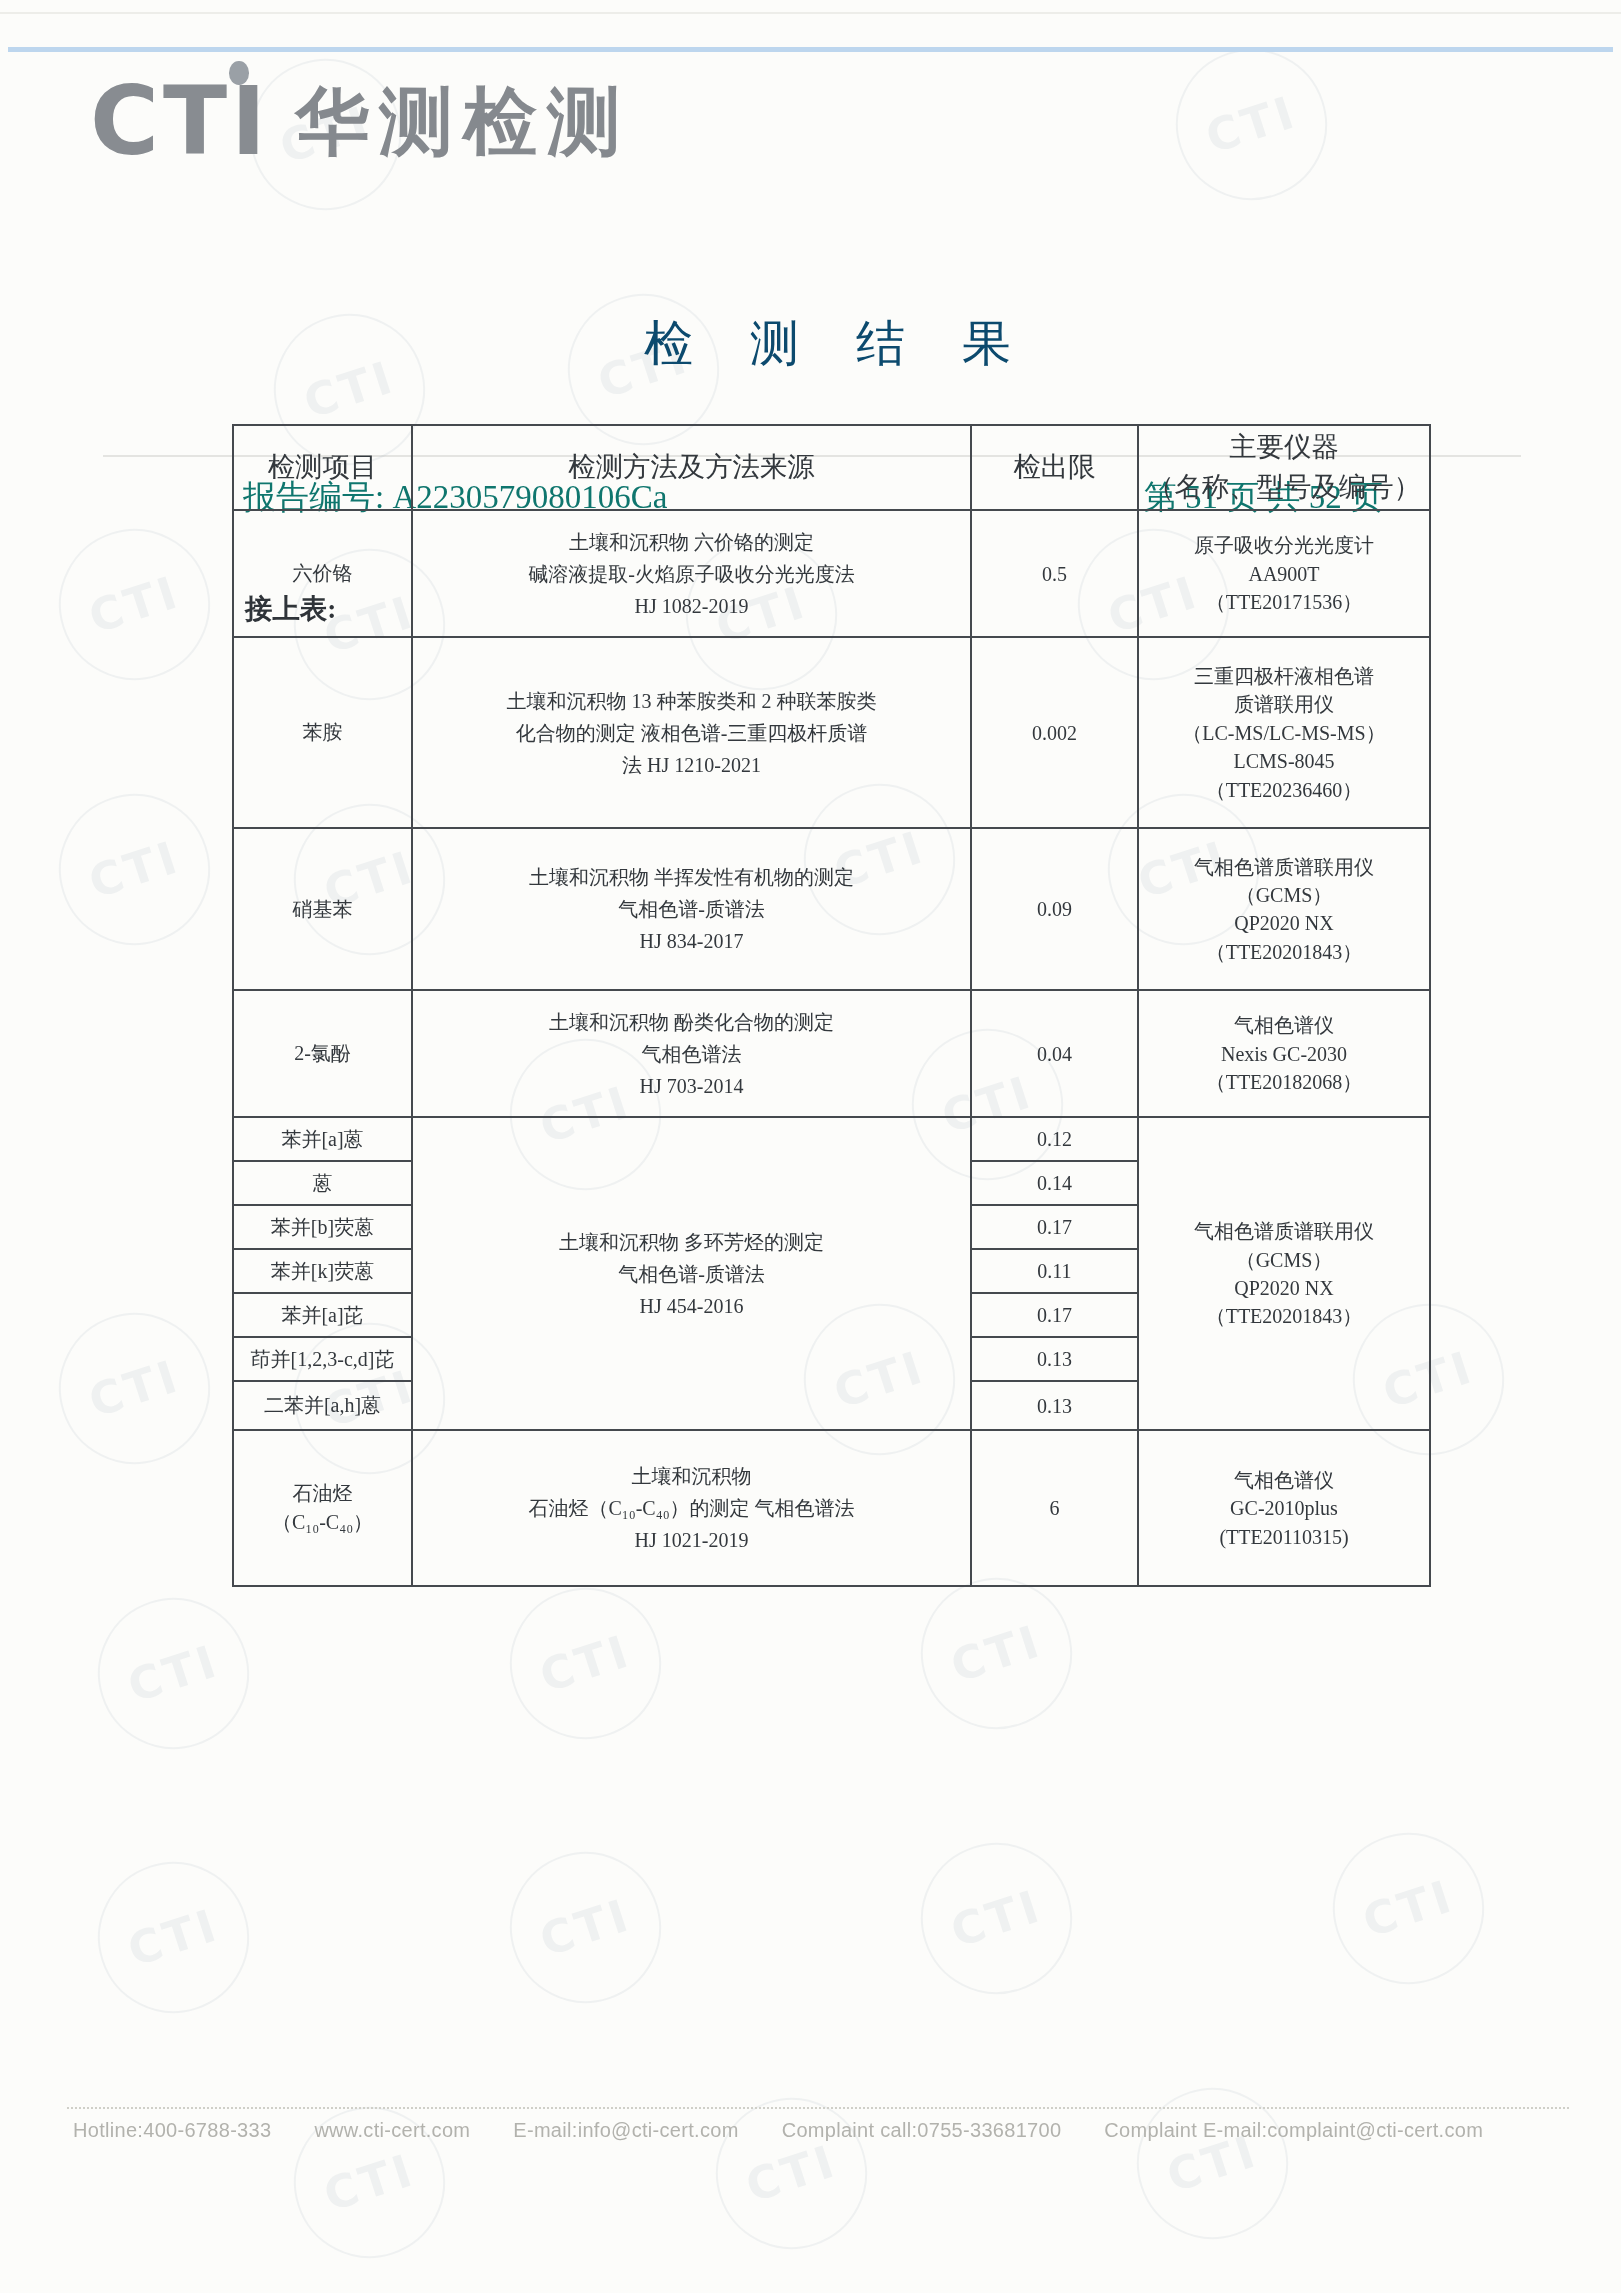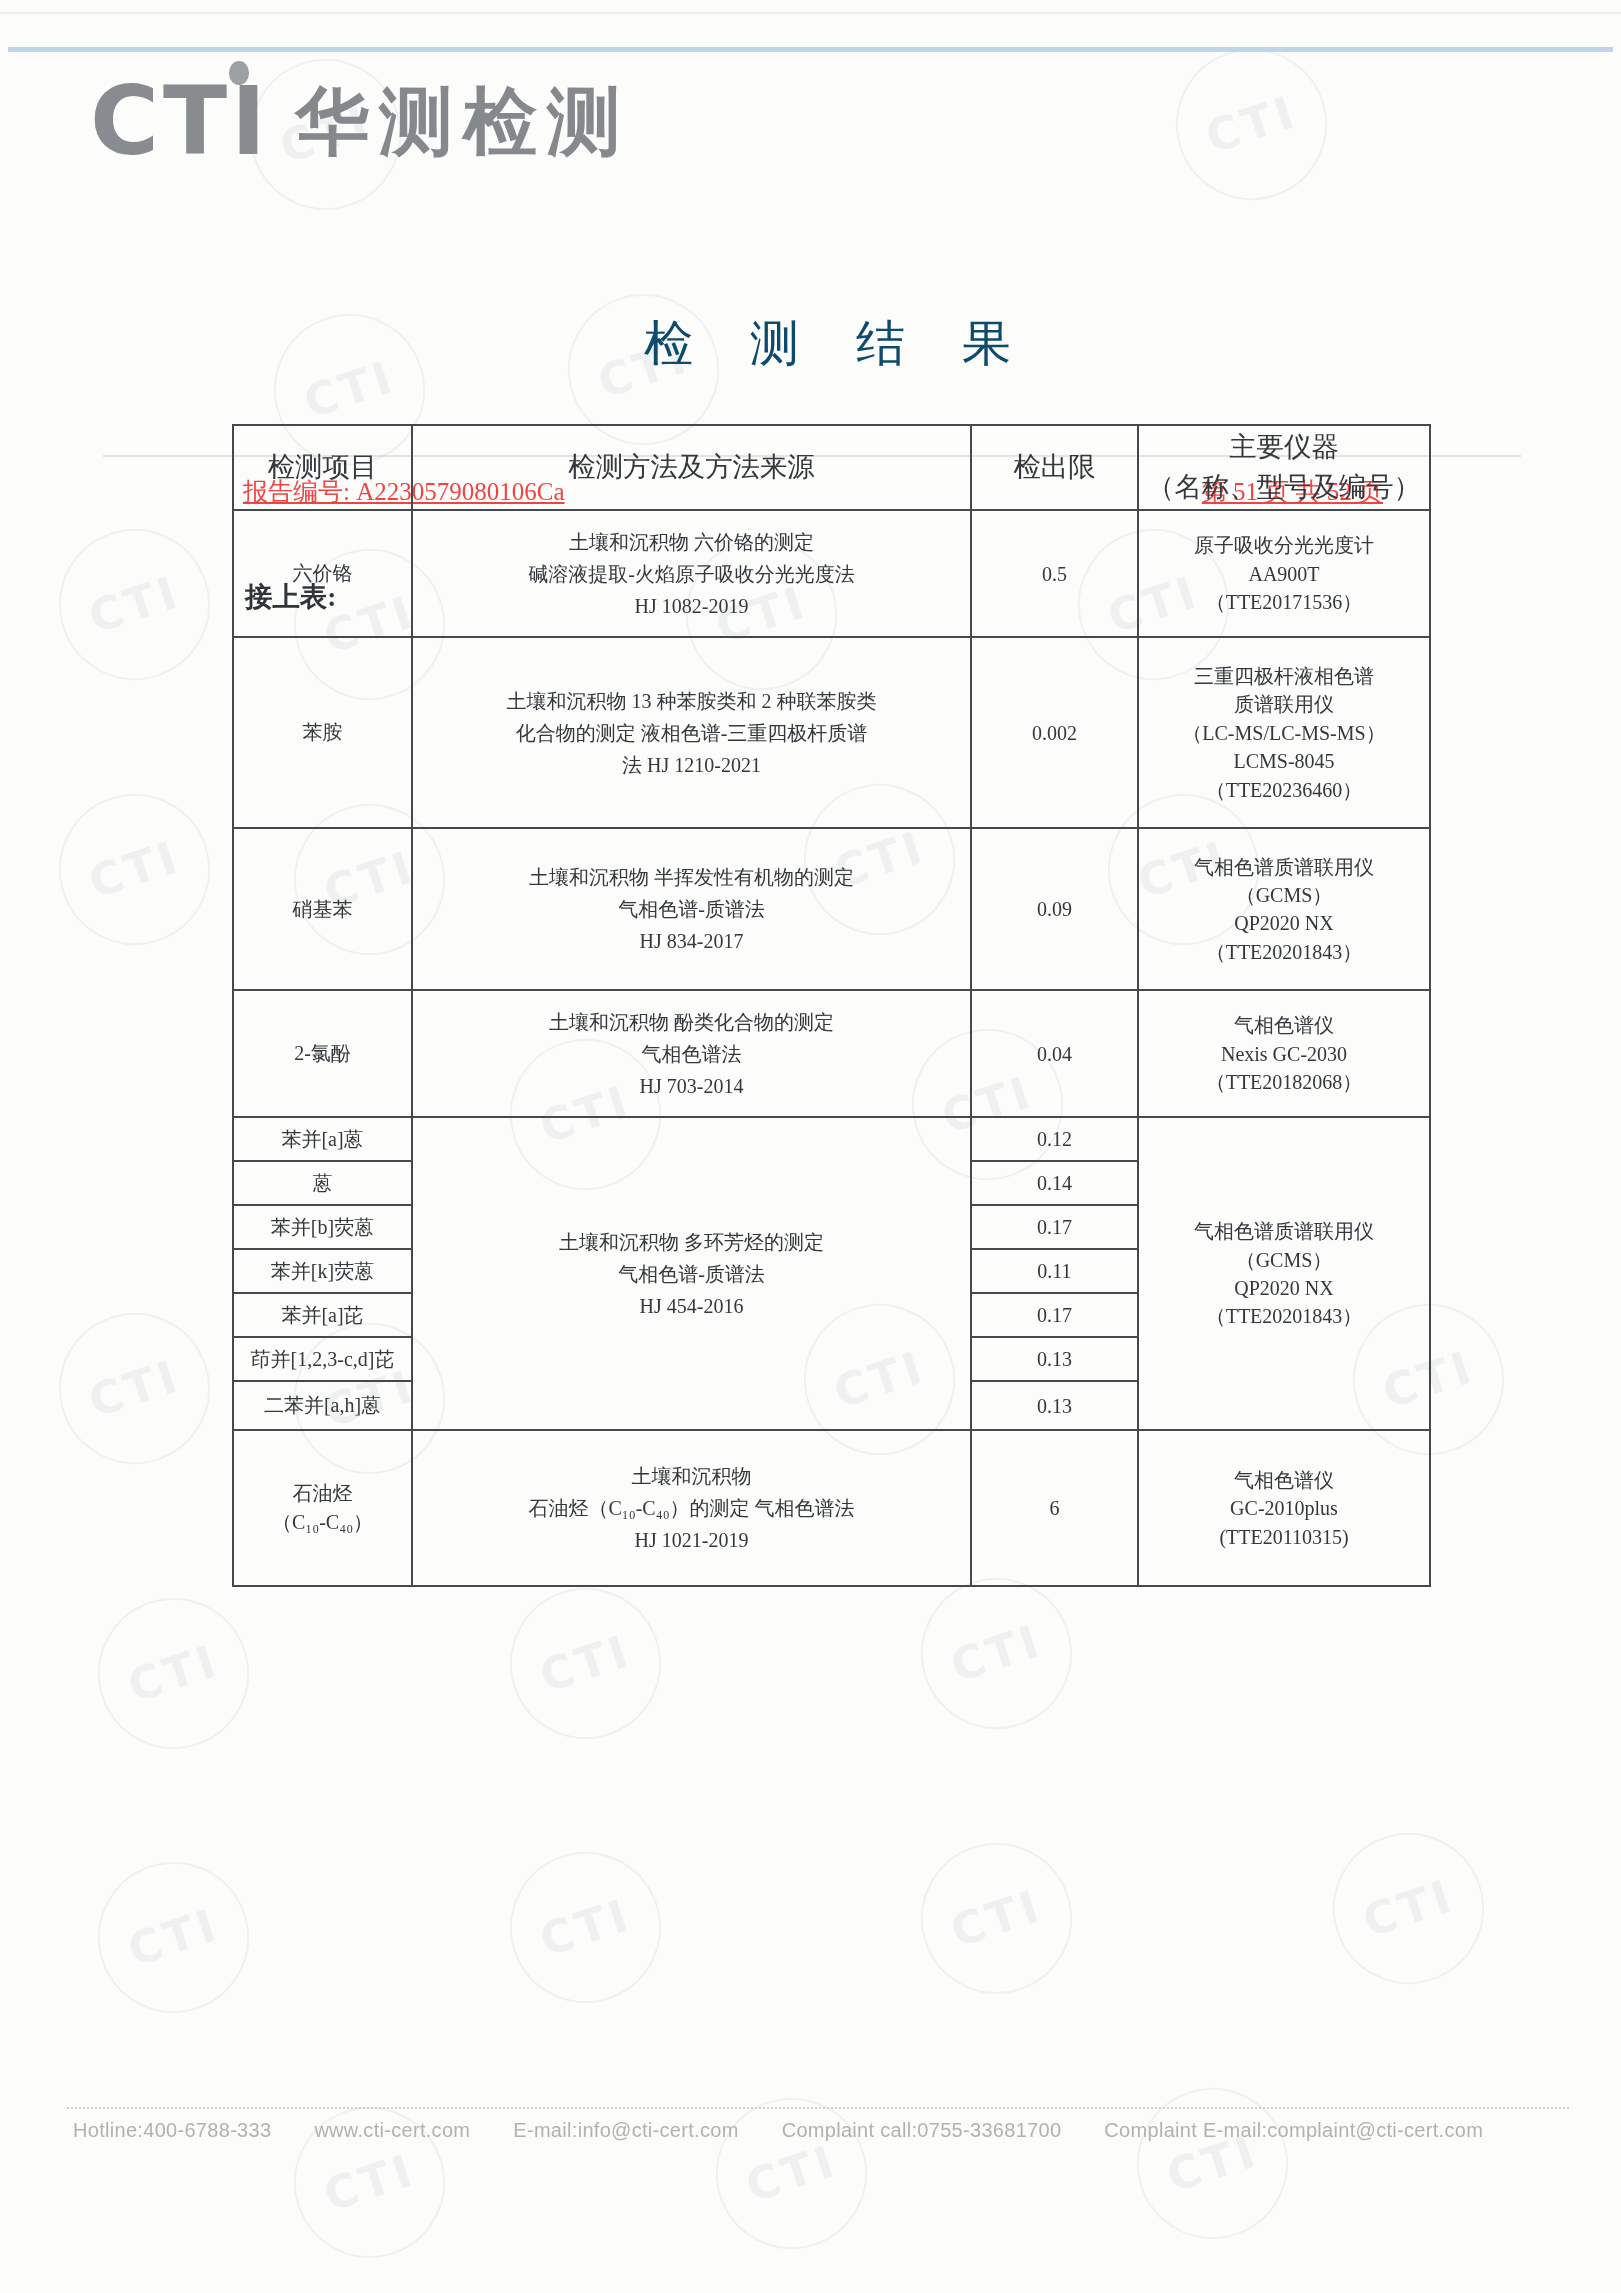--- a/index.html
+++ b/index.html
@@ -17,21 +17,21 @@
   .logo-cti{position:relative;font-family:"DejaVu Sans","Liberation Sans",sans-serif;font-weight:bold;font-size:94px;line-height:1;color:#888c91;letter-spacing:3.9px;}
   .cti-dot{position:absolute;left:139px;top:-13.7px;width:19.6px;height:23.5px;border-radius:50%;background:#9aa0a6;}
   .logo-cn{font-family:"Liberation Sans","DejaVu Sans",sans-serif;font-weight:bold;font-size:74px;line-height:1;color:#85898e;letter-spacing:9.8px;margin-left:25.5px;margin-top:0;}
 
   
   .title{position:absolute;top:184px;left:0;width:1621px;text-align:center;
     font-size:49px;color:#0c4a6e;letter-spacing:57px;padding-left:91px;box-sizing:border-box;}
   .title-rule{position:absolute;top:262px;left:103px;width:1418px;height:2px;background:rgba(165,165,160,.28);}
 
   
-  .report-row{position:absolute;top:280px;left:243px;width:1140px;display:flex;justify-content:space-between;font-size:25px;color:#ef4444;text-decoration:underline;}
+  .report-row{position:absolute;top:280px;left:243px;width:1140px;display:flex;justify-content:space-between;font-size:33px;color:#0f766e;}
   .continued{position:absolute;top:351px;left:245px;font-size:27.4px;font-weight:bold;color:#2f3439;}
 
   
   table.results{position:absolute;left:232px;top:424px;width:1197px;border-collapse:collapse;table-layout:fixed;}
   .results td,.results th{border:2px solid #45494e;text-align:center;vertical-align:middle;
     white-space:pre-line;font-weight:normal;font-size:20px;color:#33383d;padding:2px 5.9px;overflow:hidden;}
   .results th{font-size:27.4px;line-height:1.45;}
   .cell-item{line-height:1.45;}
   .cell-method{line-height:1.6;}
   .cell-limit{line-height:1.3;font-family:Liberation Serif, serif;}

